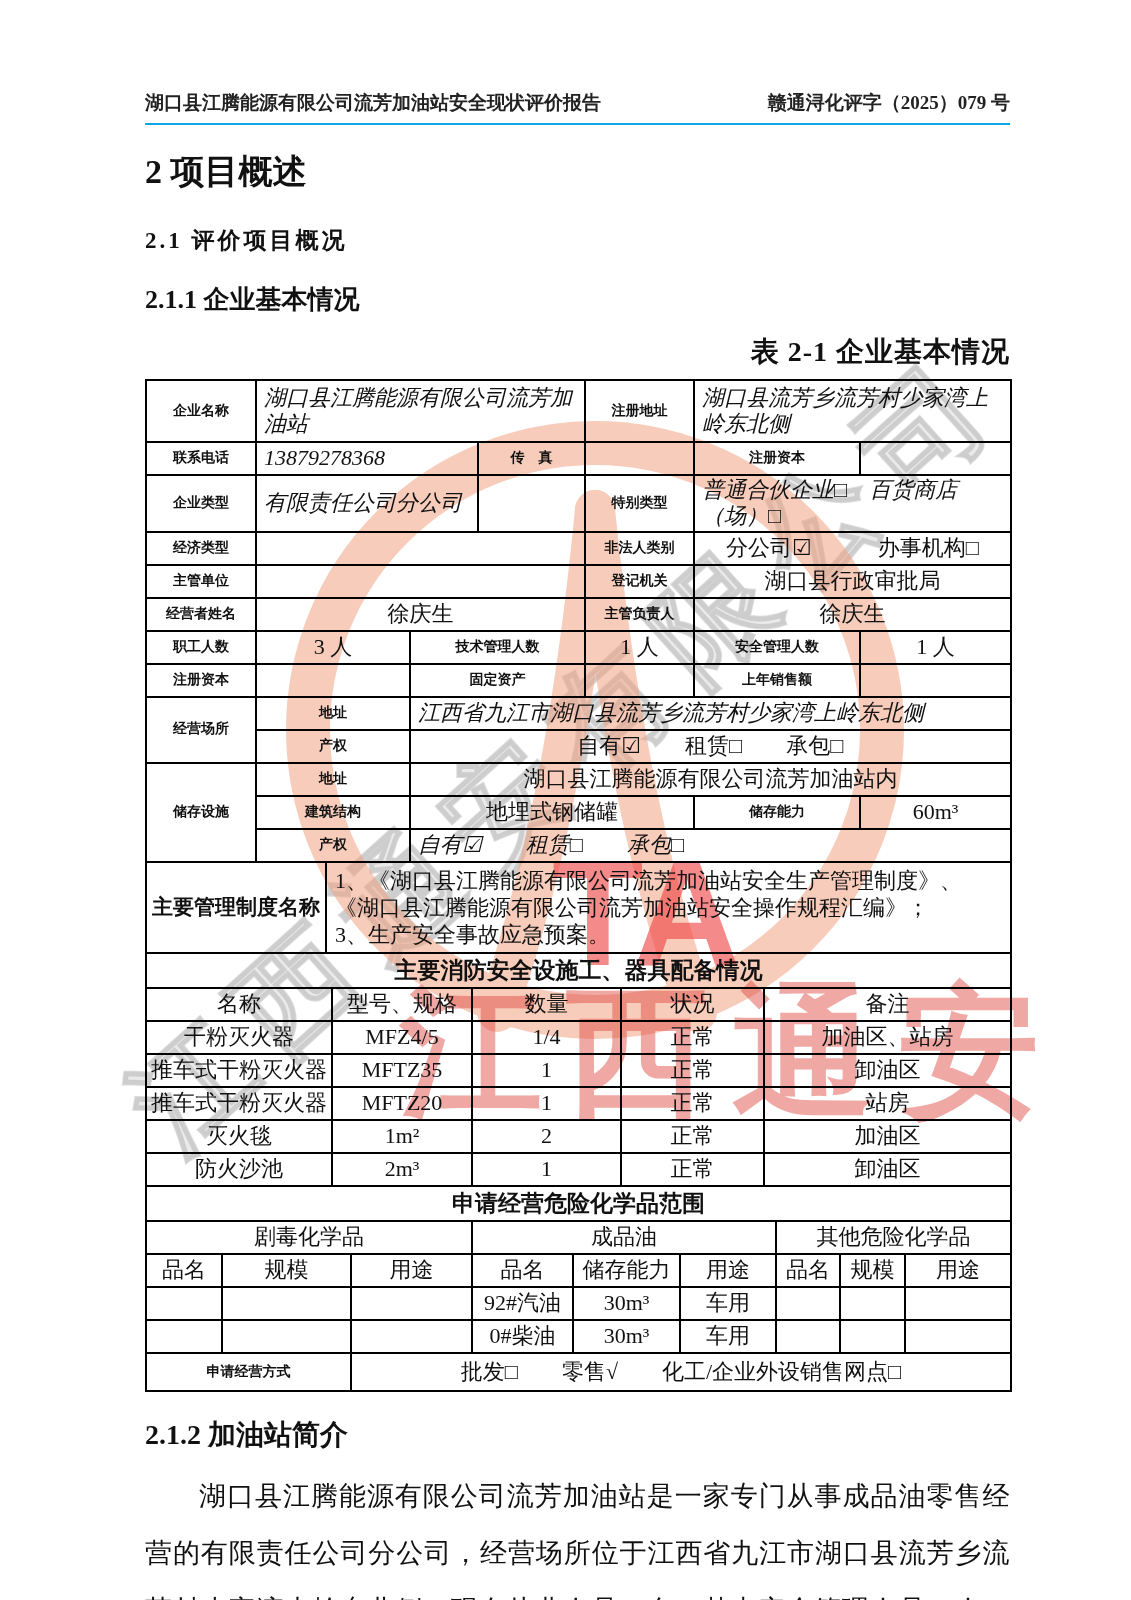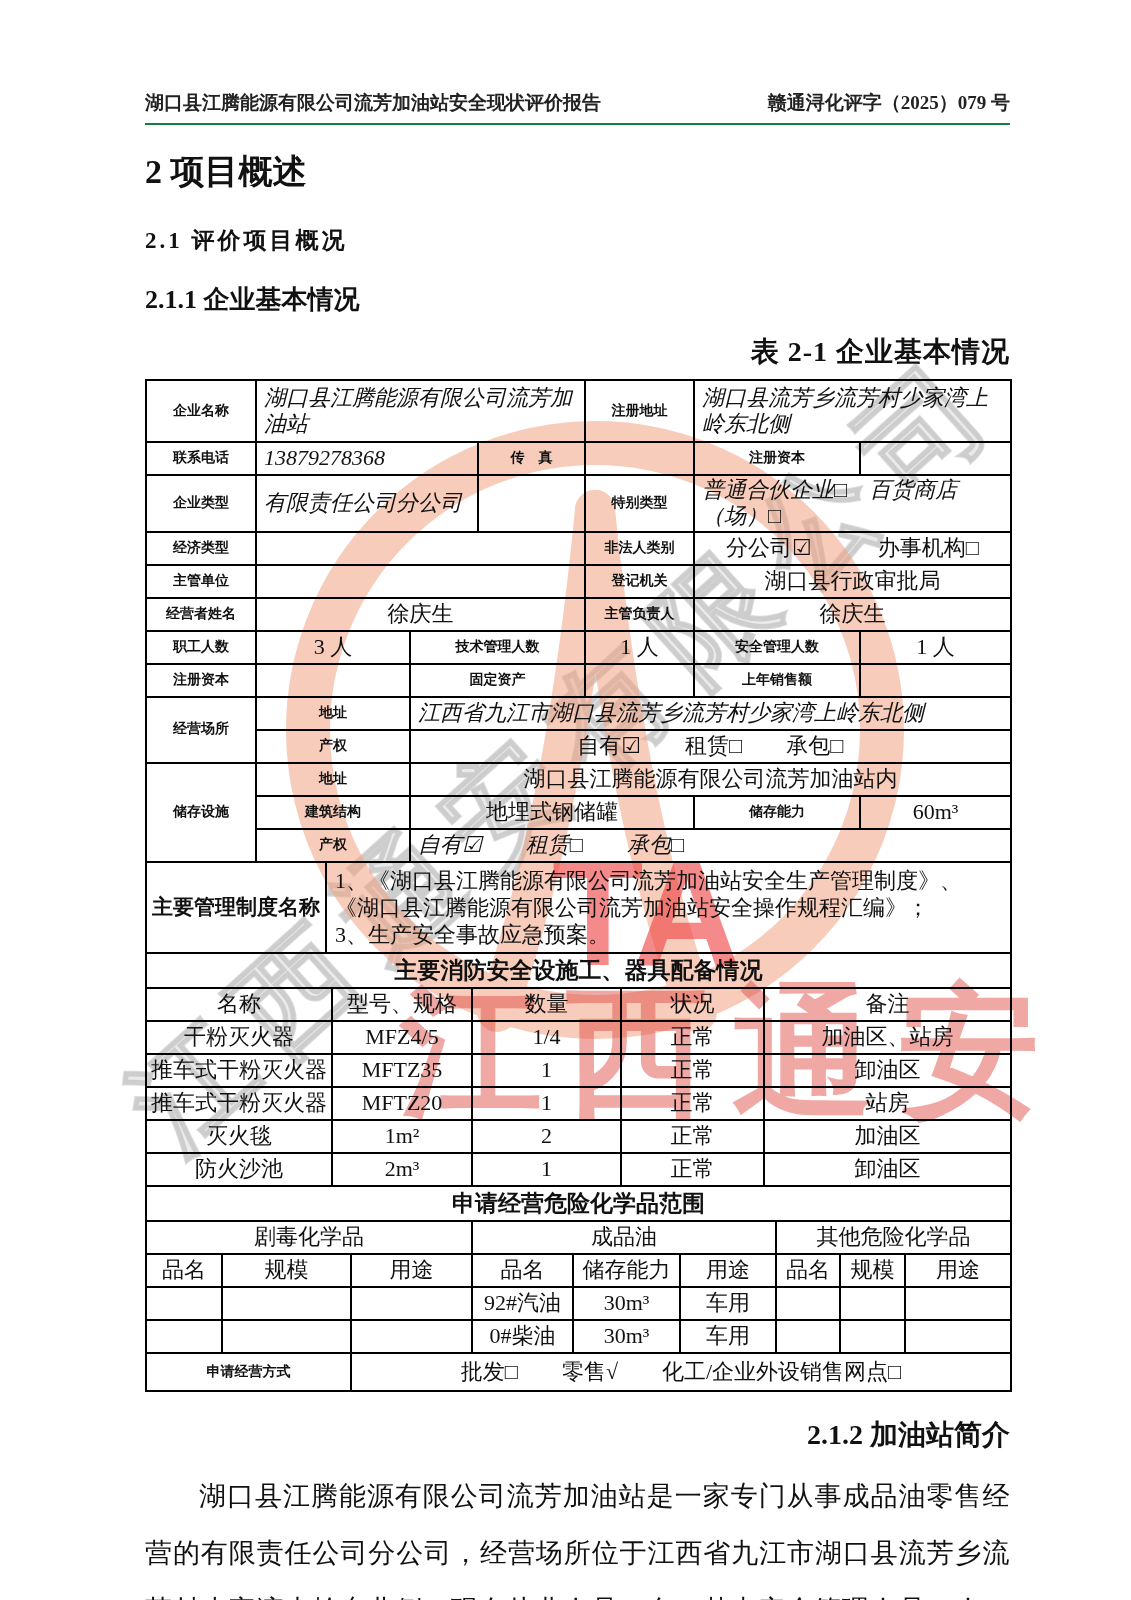--- a/index.html
+++ b/index.html
@@ -25,39 +25,39 @@
   .wm-red{
     position:absolute;left:400px;top:982px;
     font-size:142px;font-weight:bold;letter-spacing:24px;line-height:1;
     color:#e04a42;opacity:0.48;white-space:nowrap;
   }
   
   .content{position:relative;z-index:1;padding:90px 121px 0 145px;}
   .hdr{
     display:flex;justify-content:space-between;align-items:flex-end;
     font-size:19px;font-weight:bold;color:#222;
-    border-bottom:2px solid #15803d;padding-bottom:7px;
+    border-bottom:2px solid #0ea5e9;padding-bottom:7px;
   }
   .h1{font-size:34px;font-weight:bold;margin:24px 0 8px 0;}
   .h2{font-size:23px;font-weight:bold;margin:30px 0 0 0;letter-spacing:3px;}
   .h3{font-size:26px;font-weight:bold;margin:26px 0 0 0;}
   .tbl-caption{font-size:28px;font-weight:bold;text-align:right;margin:16px 0 8px 0;letter-spacing:1px;}
   table{border-collapse:collapse;width:865px;table-layout:fixed;background:transparent;}
   table.stack{margin-top:-2px;}
   td{
     border:2px solid #000;font-size:22px;text-align:center;vertical-align:middle;
     padding:1px 4px;height:29px;line-height:1.2;overflow:hidden;background:transparent;
   }
   td.lbl{font-weight:bold;font-size:14px;white-space:nowrap;margin-top:28px;}
   td.lblwrap{font-weight:bold;font-size:21px;}
   td.left{text-align:left;padding-left:7px;font-style:italic;}
   td.tall{height:58px;}
   td.sec{font-weight:bold;font-size:23px;height:31px;}
   .mgmt-content{text-align:left;padding:4px 8px;line-height:1.23;border-radius:15px;}
-  .h4{font-size:28px;font-weight:bold;margin:24px 0 0 0;text-align:right;}
+  .h4{font-size:28px;font-weight:bold;margin:24px 0 0 0;}
   .intro{
     font-size:27px;line-height:2.12;text-align:justify;text-indent:2em;
     margin:14px 0 0 0;letter-spacing:0.5px;
   }
 </style>
 </head>
 <body>
 
 <div class="page">
 

